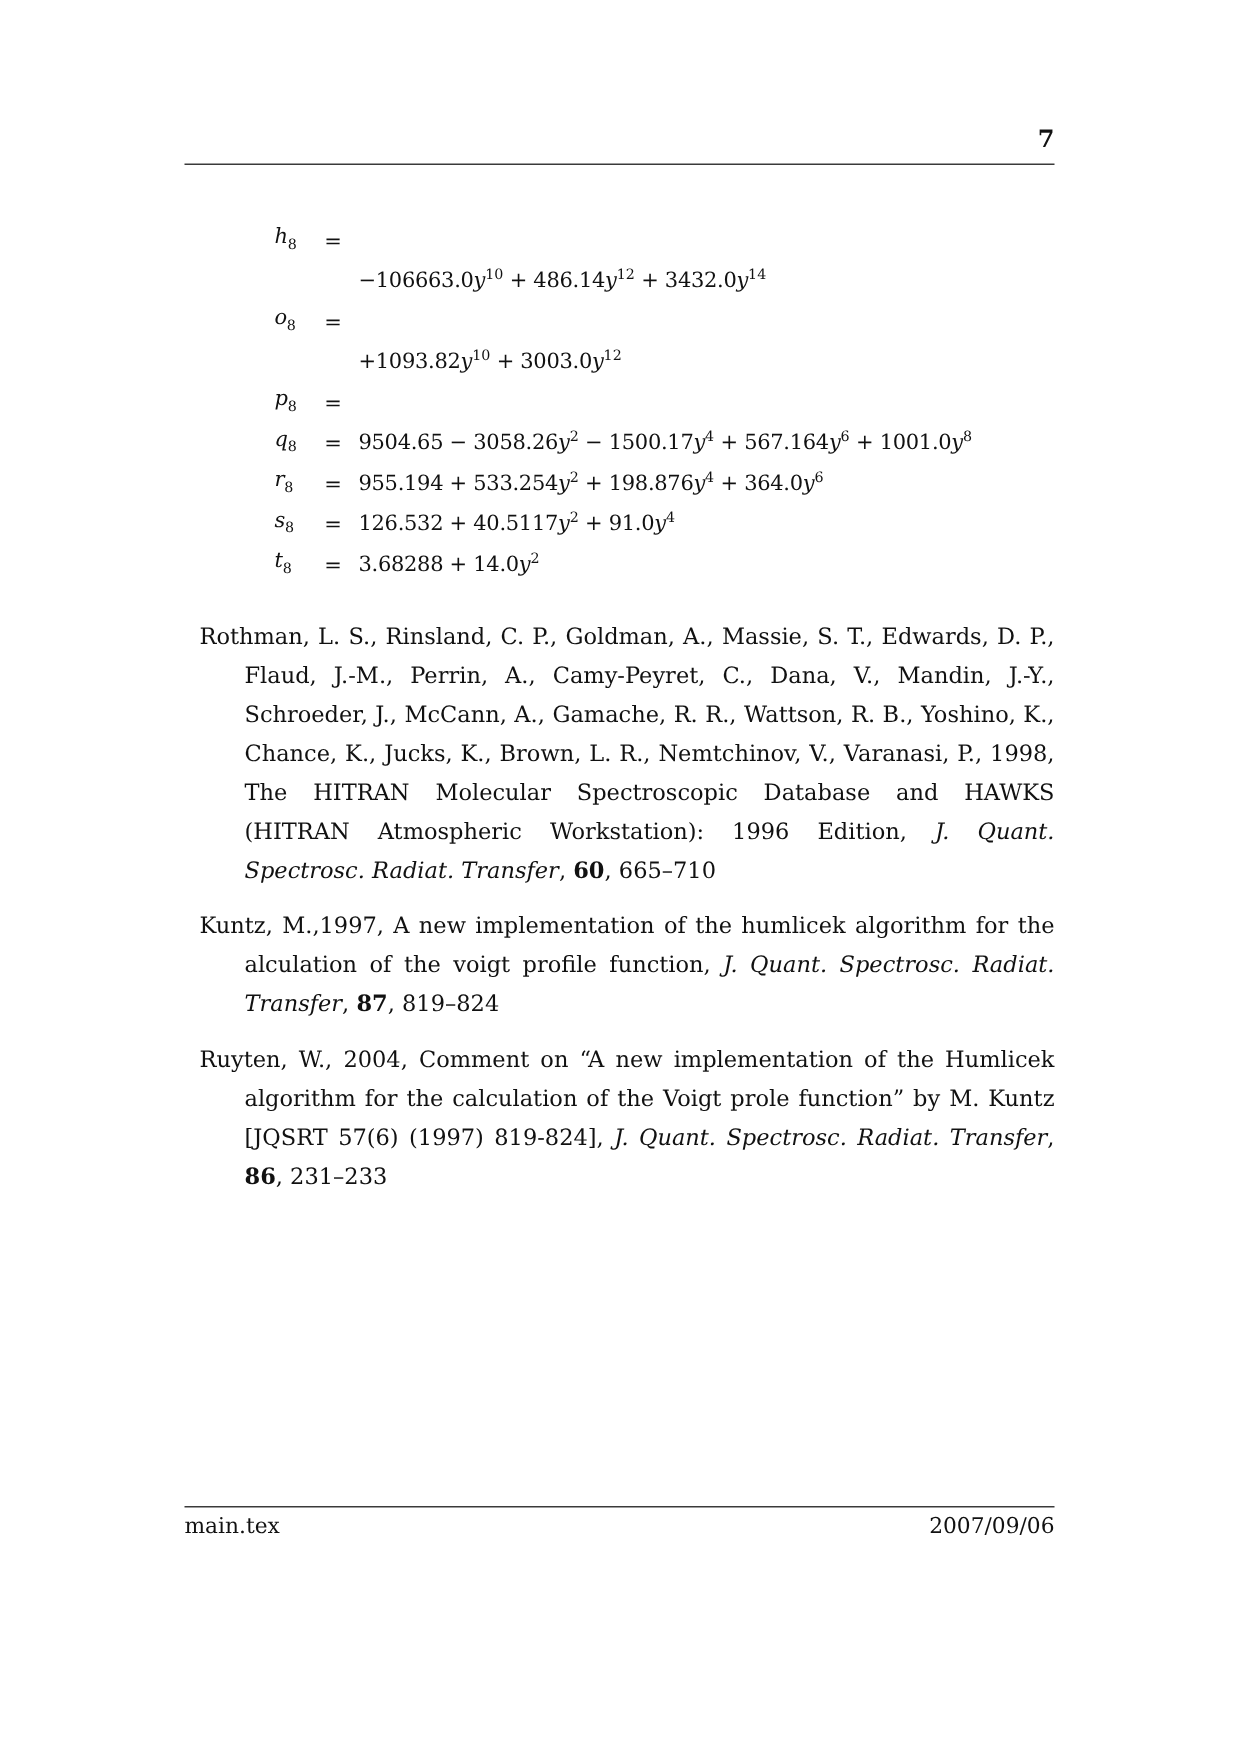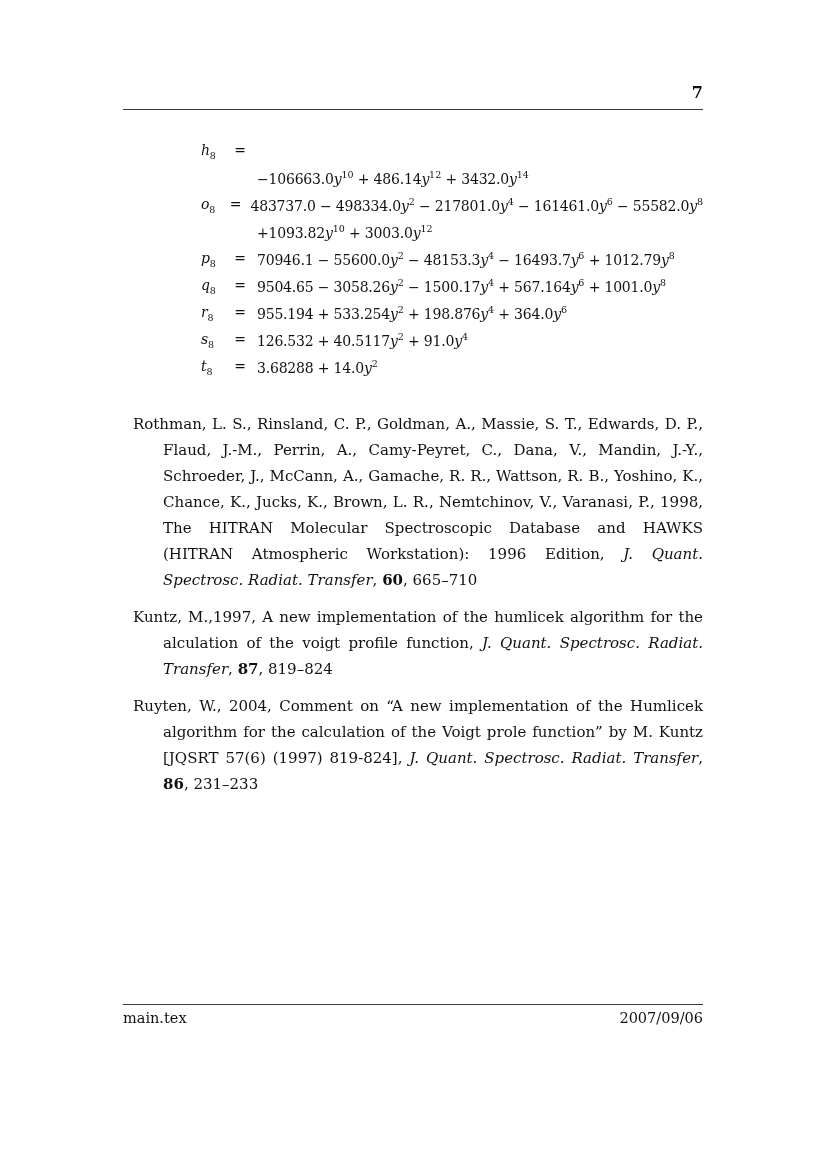--- a/index.html
+++ b/index.html
@@ -32,24 +32,23 @@
   .header-rule{margin-top:7px;}
   
   .equations{
     margin-top:32px;
     margin-left:60px;
     font-size:14px;
     letter-spacing:-0.2px;
   }
   .eq-row{
     display:flex;
-    align-items:flex-start;
+    align-items:flex-end;
     height:27px;
     white-space:nowrap;
-    margin-left:18px;
   }
   .eq-label{display:inline-block;width:22px;text-align:left;}
   .eq-rel{display:inline-block;width:34px;text-align:center;}
   .eq-rhs{display:inline-block;}
   .equations i{font-style:italic;}
   .equations sup{font-size:9.5px;letter-spacing:0;}
   .equations sub{font-size:9.5px;letter-spacing:0;}
   
   .refs-heading{
     margin:40px 0 0 0;
@@ -101,31 +100,29 @@
           <span class="eq-rel">=</span>
         </div>
         <div class="eq-row">
           <span class="eq-label"></span>
           <span class="eq-rel"></span>
           <span class="eq-rhs">−106663.0<i>y</i><sup>10</sup> + 486.14<i>y</i><sup>12</sup> + 3432.0<i>y</i><sup>14</sup></span>
         </div>
         <div class="eq-row">
           <span class="eq-label"><i>o</i><sub>8</sub></span>
           <span class="eq-rel">=</span>
-          <span class="eq-rhs">483737.0 − 498334.0<i>y</i><sup>2</sup> − 217801.0<i>y</i><sup>4</sup> − 161461.0<i>y</i><sup>6</sup> − 55582.0<i>y</i><sup>8</sup></span>
         </div>
         <div class="eq-row">
           <span class="eq-label"></span>
           <span class="eq-rel"></span>
           <span class="eq-rhs">+1093.82<i>y</i><sup>10</sup> + 3003.0<i>y</i><sup>12</sup></span>
         </div>
         <div class="eq-row">
           <span class="eq-label"><i>p</i><sub>8</sub></span>
           <span class="eq-rel">=</span>
-          <span class="eq-rhs">70946.1 − 55600.0<i>y</i><sup>2</sup> − 48153.3<i>y</i><sup>4</sup> − 16493.7<i>y</i><sup>6</sup> + 1012.79<i>y</i><sup>8</sup></span>
         </div>
         <div class="eq-row">
           <span class="eq-label"><i>q</i><sub>8</sub></span>
           <span class="eq-rel">=</span>
           <span class="eq-rhs">9504.65 − 3058.26<i>y</i><sup>2</sup> − 1500.17<i>y</i><sup>4</sup> + 567.164<i>y</i><sup>6</sup> + 1001.0<i>y</i><sup>8</sup></span>
         </div>
         <div class="eq-row">
           <span class="eq-label"><i>r</i><sub>8</sub></span>
           <span class="eq-rel">=</span>
           <span class="eq-rhs">955.194 + 533.254<i>y</i><sup>2</sup> + 198.876<i>y</i><sup>4</sup> + 364.0<i>y</i><sup>6</sup></span>

